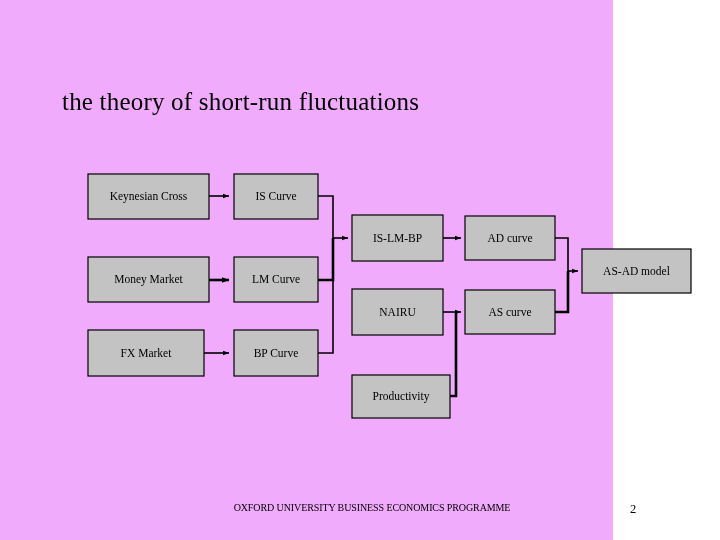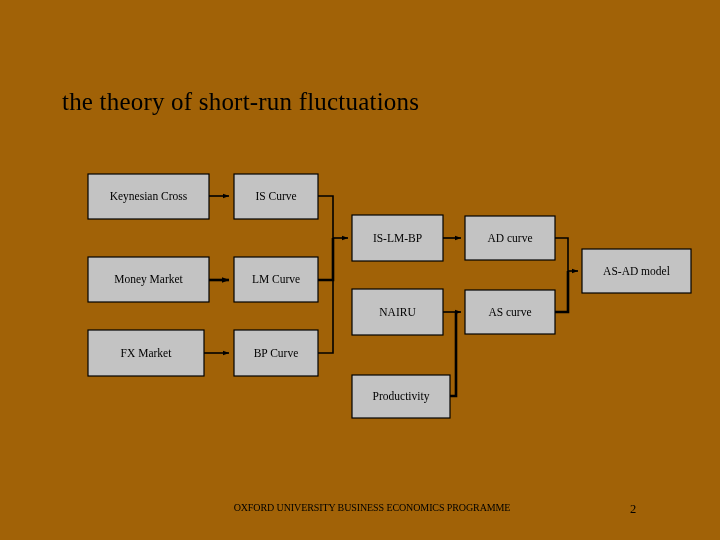--- a/index.html
+++ b/index.html
@@ -12,23 +12,23 @@
     height: 540px;
     overflow: hidden;
     font-family: "Liberation Serif", "DejaVu Serif", serif;
     color: #000000;
     position: relative;
   }
   #slide {
     position: absolute;
     left: 0;
     top: 0;
-    width: 720px;
+    width: 613px;
     height: 540px;
-    background: #a16207;
+    background: #f0abfc;
   }
   #slide-title {
     position: absolute;
     left: 62px;
     top: 88px;
     width: 600px;
     font-family: "Liberation Serif", "DejaVu Serif", serif;
     font-size: 25px;
     font-weight: 400;
     letter-spacing: 0.2px;

